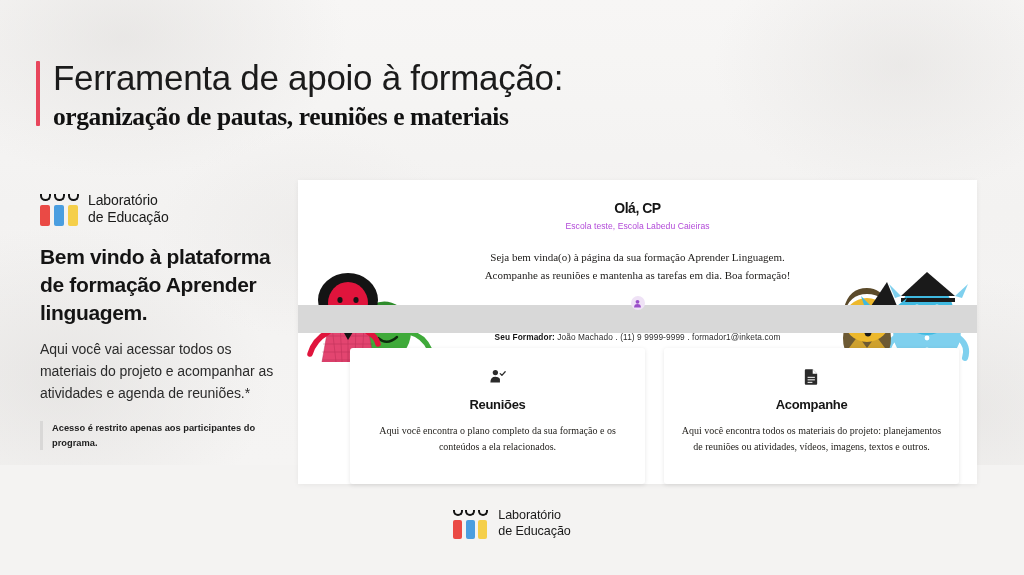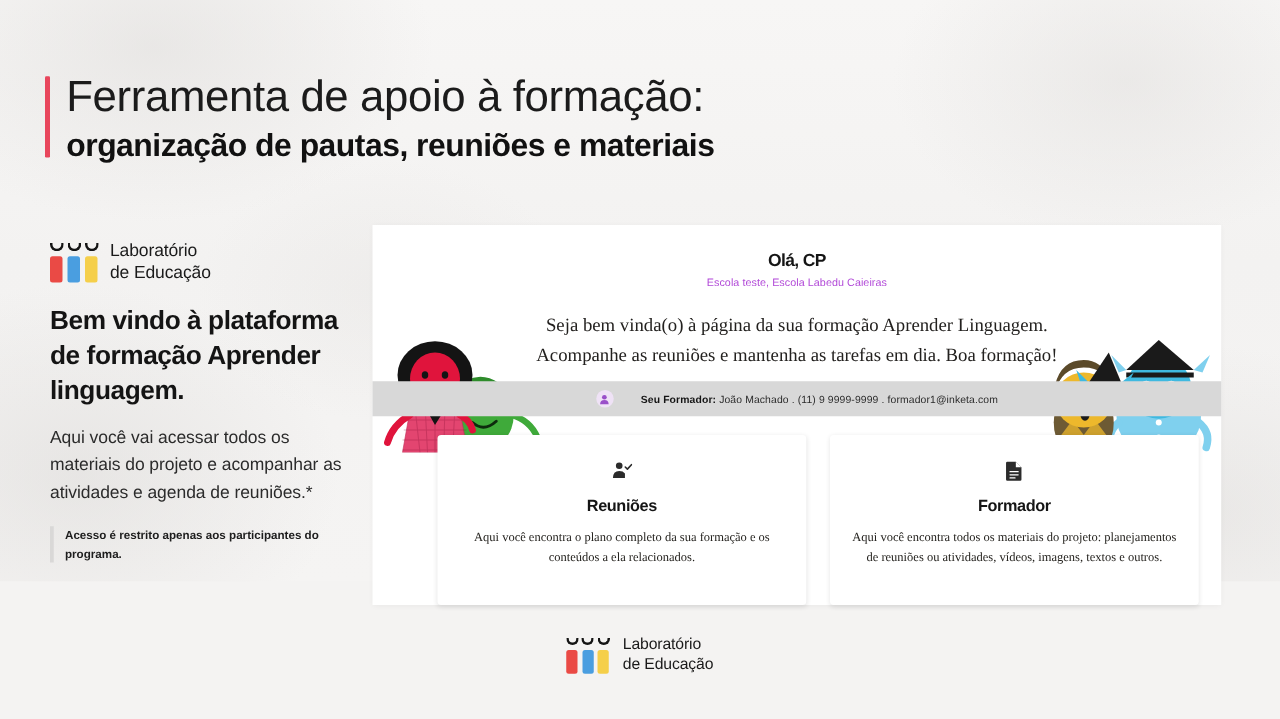--- a/index.html
+++ b/index.html
@@ -60,20 +60,21 @@
     white-space: nowrap;
   }
   .title-sub {
     font-size: 25.5px;
     font-weight: 700;
     color: #111111;
     letter-spacing: -0.4px;
     line-height: 1.2;
     margin-top: 4px;
     white-space: nowrap;
+    font-family: Liberation Serif, serif;
   }
 
   
   .sidebar {
     position: absolute;
     left: 40px;
     top: 192px;
     width: 238px;
   }
   .lab-logo {
@@ -186,37 +187,38 @@
   .greet-school {
     margin-top: 5px;
     font-size: 8.6px;
     font-weight: 400;
     color: #b24ad8;
     letter-spacing: 0.05px;
   }
   .greet-lines {
     margin-top: 18px;
     font-family: "Liberation Serif", serif;
-    font-size: 15px;
+    font-size: 11px;
     color: #23211f;
     line-height: 1.62;
   }
 
   
   .formador-bar {
     position: absolute;
     left: 0;
     right: 0;
     top: 125px;
     height: 28px;
     background: #d8d8d8;
     display: flex;
     align-items: center;
     justify-content: center;
     gap: 22px;
+    flex-direction: column;
   }
   .person-badge {
     width: 14px;
     height: 14px;
     border-radius: 50%;
     background: #efe2f6;
     display: flex;
     align-items: center;
     justify-content: center;
     flex: 0 0 auto;
@@ -448,21 +450,21 @@
           <svg width="15" height="17" viewBox="0 0 18 20" aria-hidden="true">
             <path d="M2.2 1.4 h8.2 l5.4 5.4 v11.8 a1.2 1.2 0 0 1 -1.2 1.2 h-12.4 a1.2 1.2 0 0 1 -1.2 -1.2 v-16 a1.2 1.2 0 0 1 1.2 -1.2 z" fill="#2b2b2b"></path>
             <path d="M10.4 1.4 v5.4 h5.4 z" fill="#ffffff"></path>
             <g stroke="#ffffff" stroke-width="1.2" stroke-linecap="round">
               <line x1="4.8" y1="11" x2="12.6" y2="11"></line>
               <line x1="4.8" y1="14" x2="12.6" y2="14"></line>
               <line x1="4.8" y1="17" x2="9.6" y2="17"></line>
             </g>
           </svg>
         </div>
-        <div class="card-title">Formador</div>
+        <div class="card-title">Acompanhe</div>
         <div class="card-desc">Aqui você encontra todos os materiais do projeto: planejamentos de reuniões ou atividades, vídeos, imagens, textos e outros.</div>
       </div>
 
     </div>
   </div>
 
   <div class="footer-logo">
     <div class="lab-mark">
       <span class="lab-smile s1"></span>
       <span class="lab-smile s2"></span>

